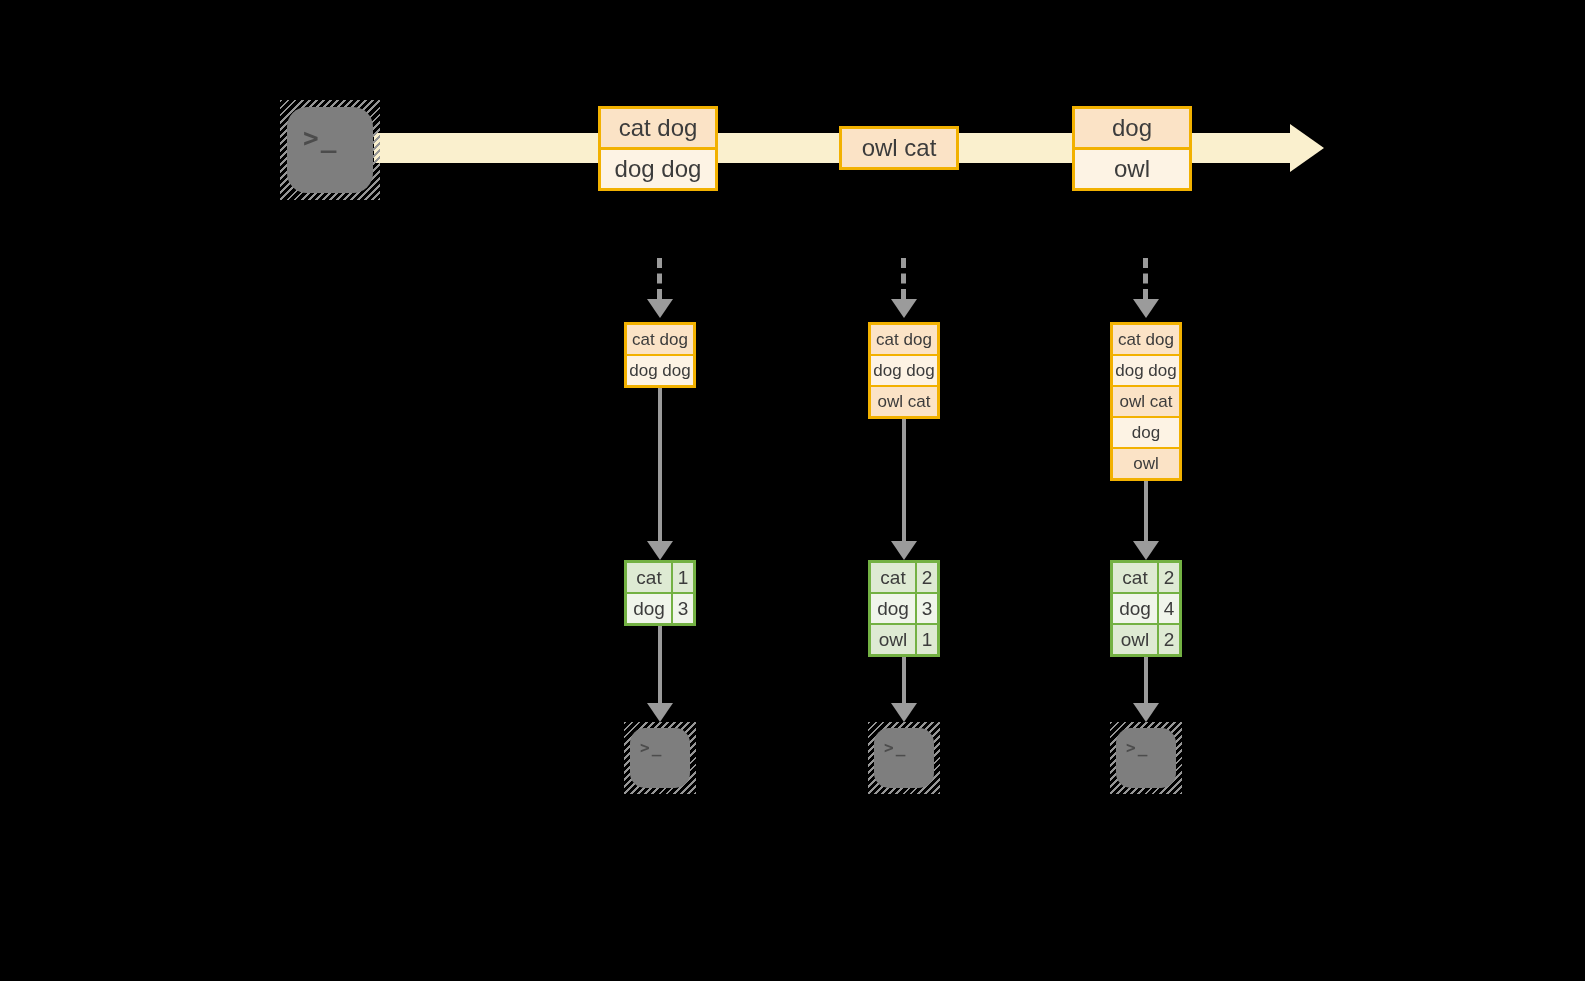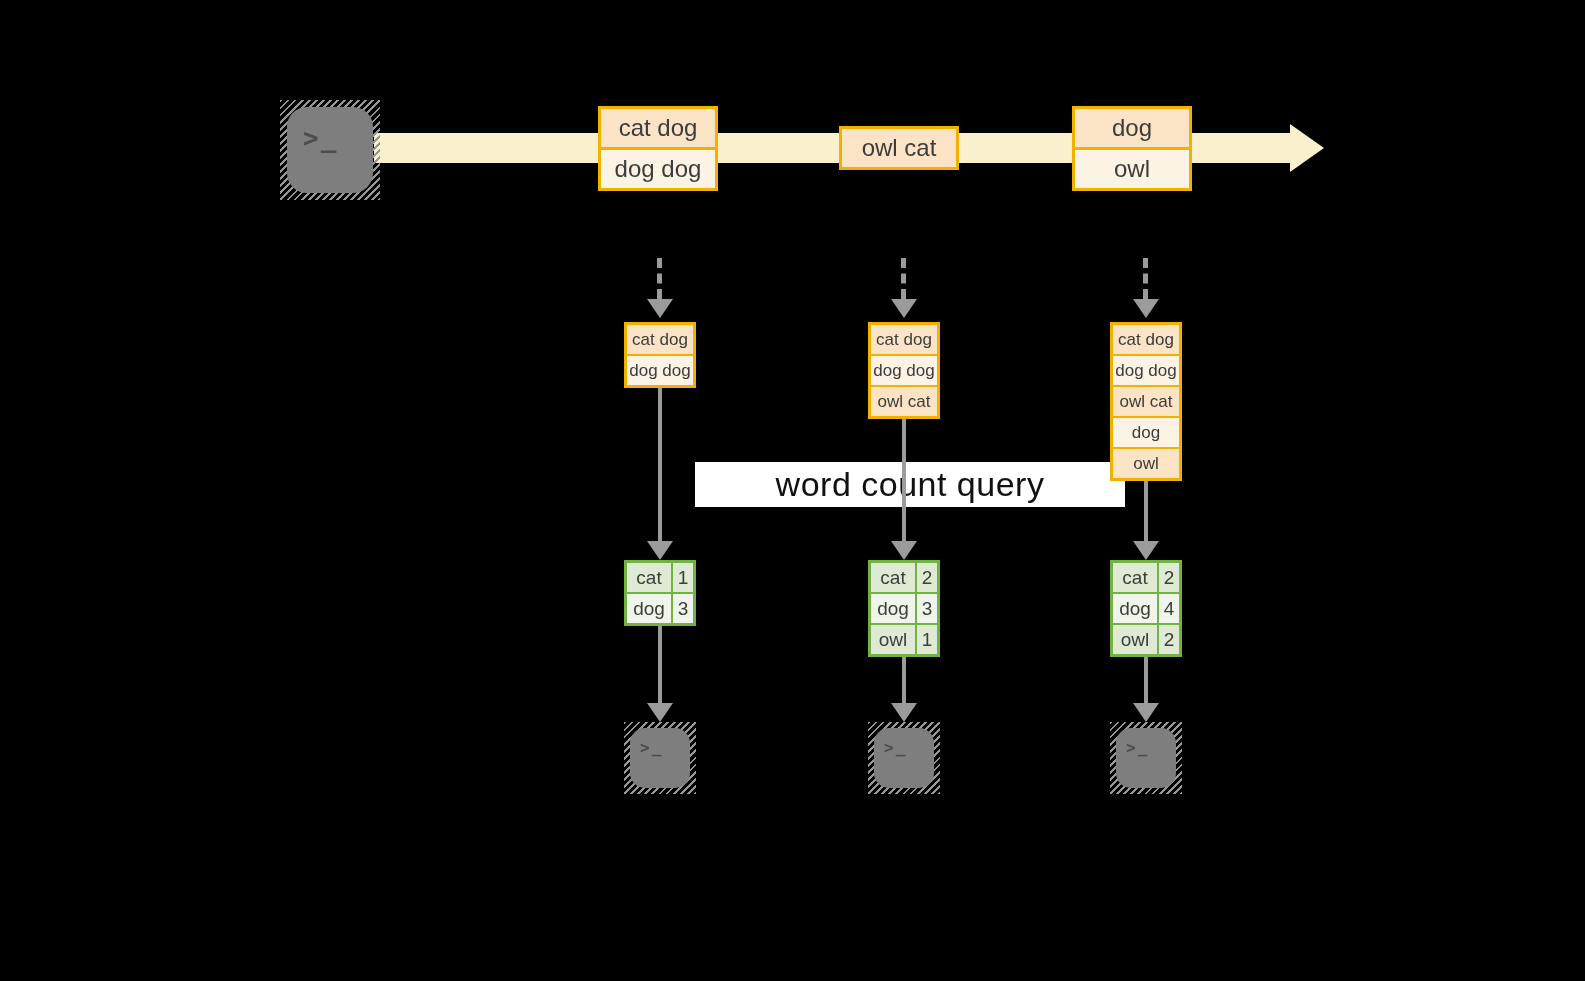--- a/index.html
+++ b/index.html
@@ -84,21 +84,20 @@
       <div class="mrow fill-a">cat dog</div>
       <div class="mrow fill-b">dog dog</div>
     </div>
     <div class="abs msgbox" style="left: 839px; top: 126px; width: 120px;">
       <div class="mrow fill-a">owl cat</div>
     </div>
     <div class="abs msgbox" style="left: 1072px; top: 106px; width: 120px;">
       <div class="mrow fill-a">dog</div>
       <div class="mrow fill-b">owl</div>
     </div>
-    <div class="abs qlabel" style="left: 695px; top: 462px; width: 430px; height: 45px;">word count query</div>
     <div class="abs dash-line" style="left: 657px; top: 258px; height: 41px;"></div>
     <div class="abs head-down" style="left: 647px; top: 299px;"></div>
     <div class="abs stack" style="left: 624px; top: 322px; width: 72px;">
       <div class="srow fill-a">cat dog</div>
       <div class="srow fill-b">dog dog</div>
     </div>
     <div class="abs solid-line" style="left: 658px; top: 388px; height: 153px;"></div>
     <div class="abs head-down" style="left: 647px; top: 541px;"></div>
     <div class="abs gtable" style="left: 624px; top: 560px; width: 72px;">
       <div class="grow">

